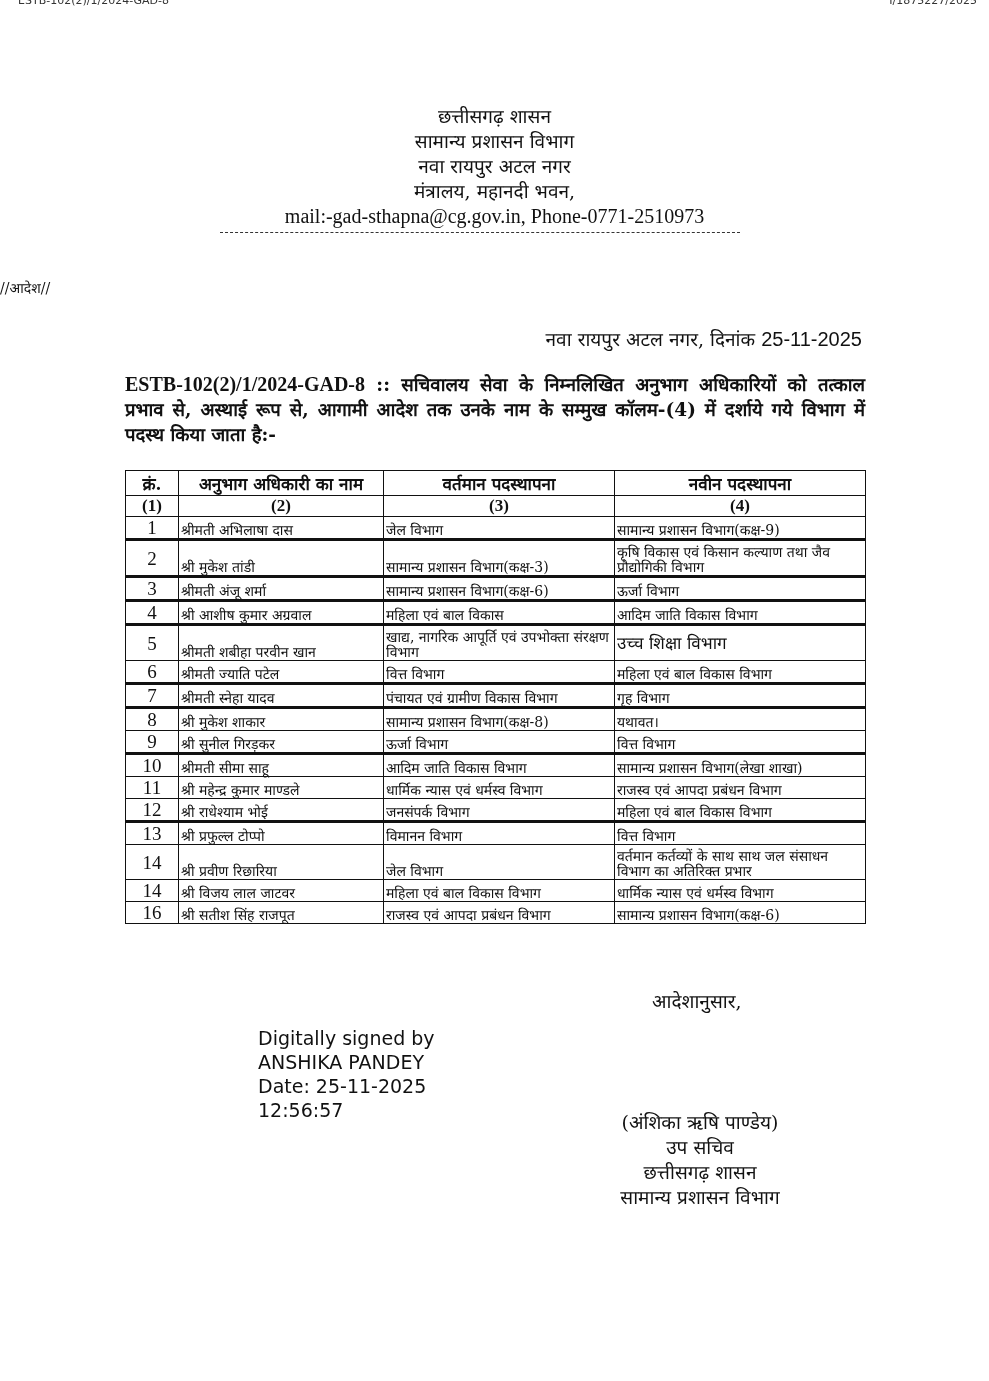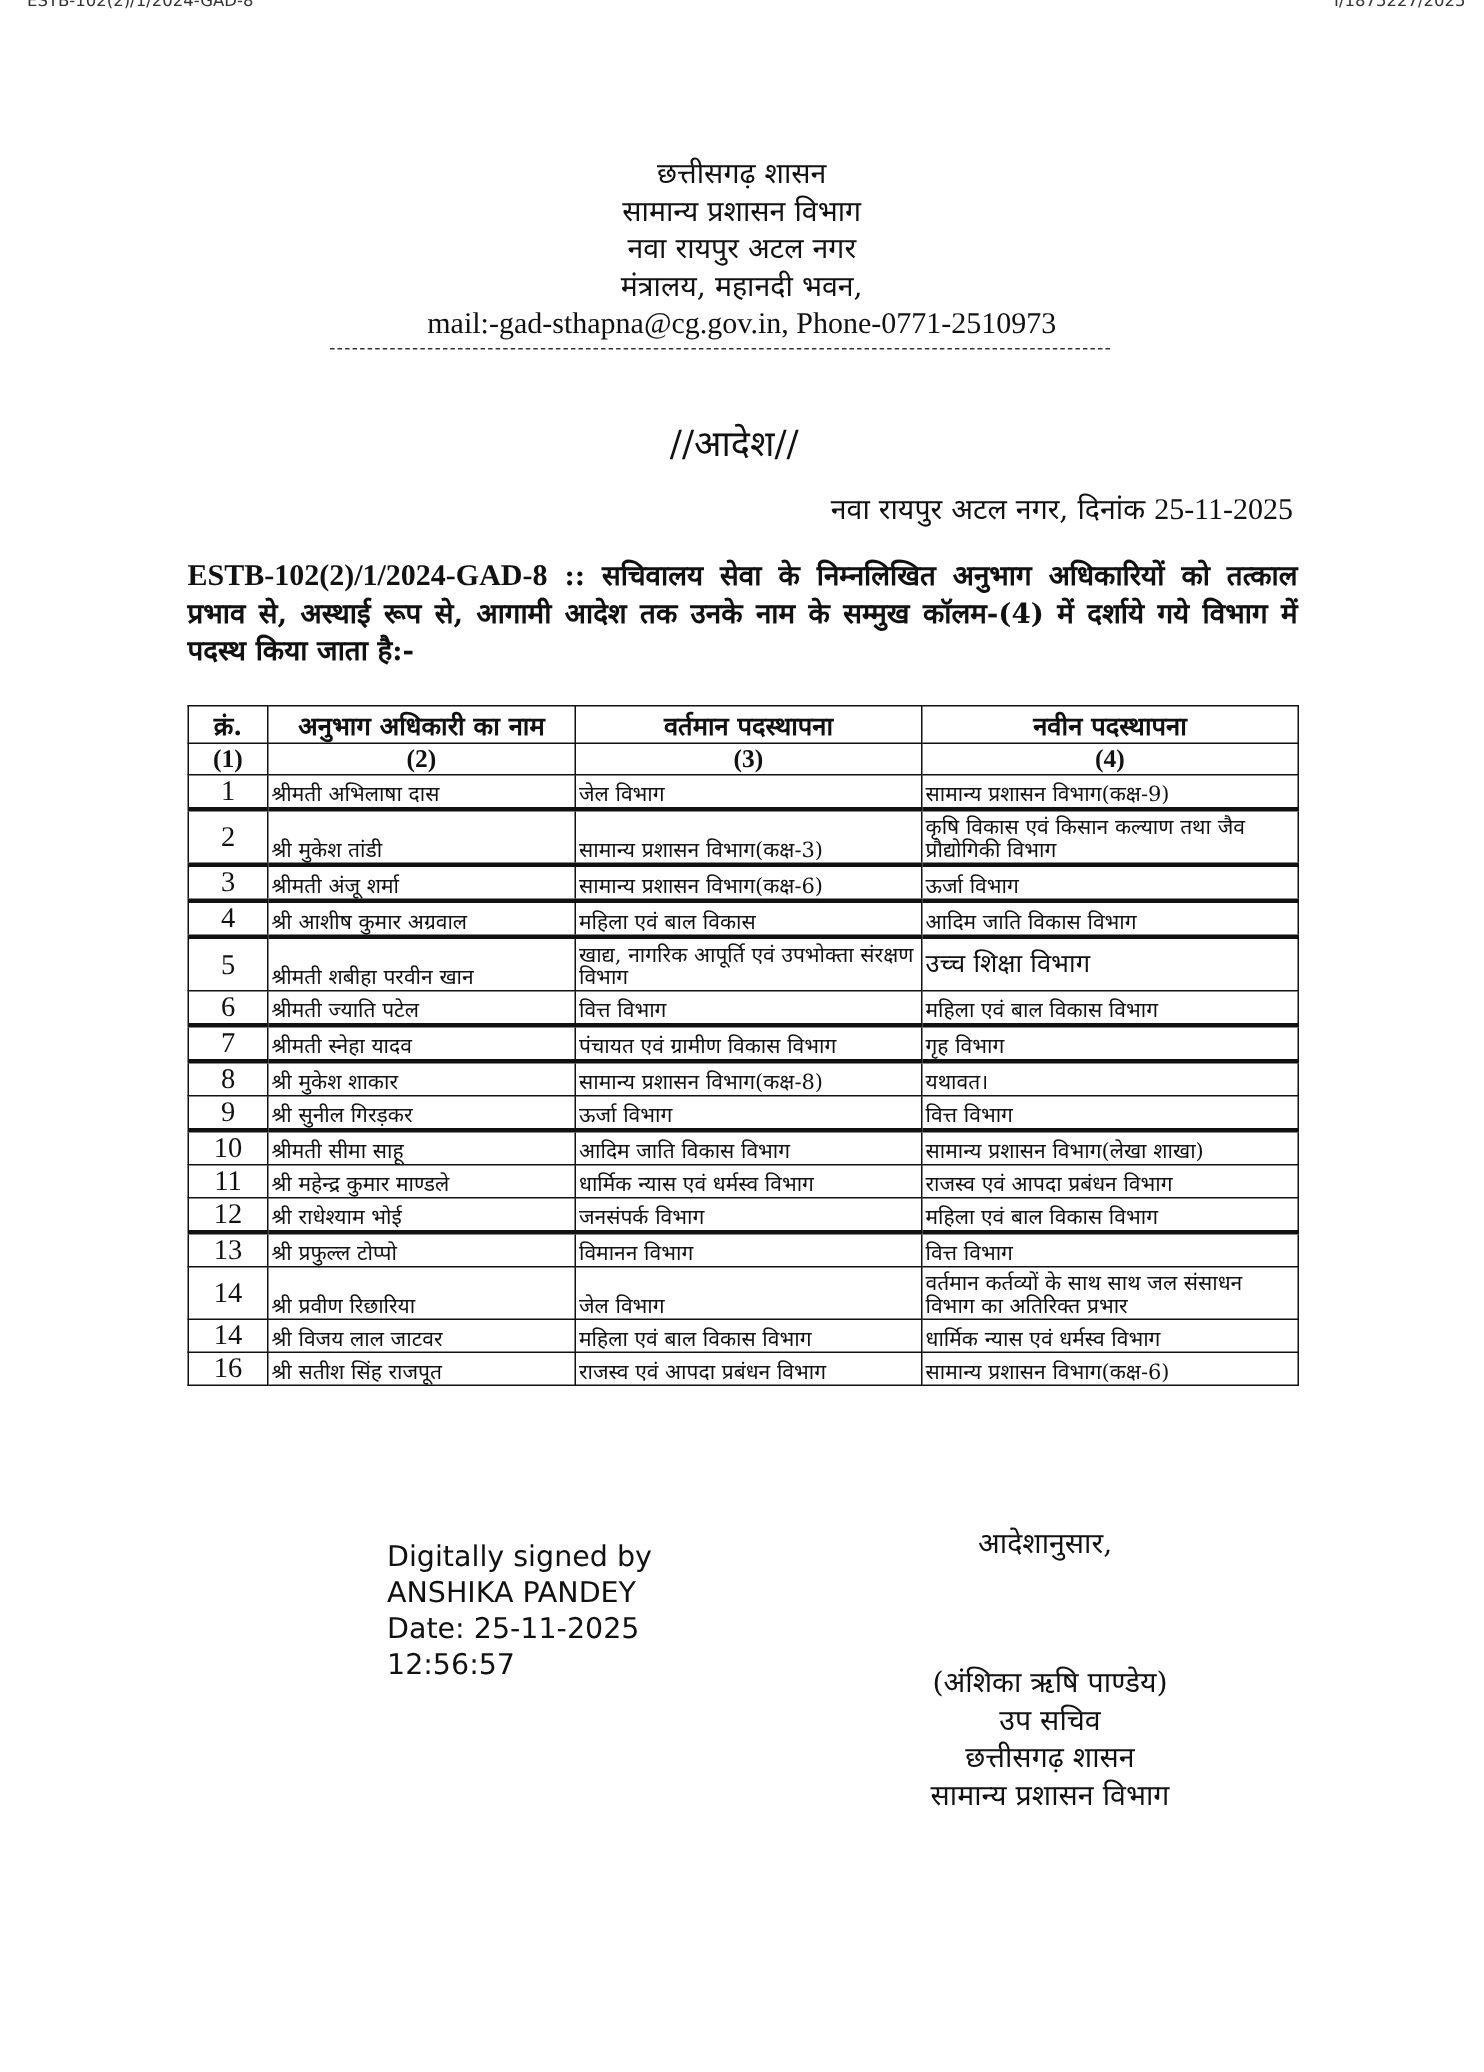--- a/index.html
+++ b/index.html
@@ -3,36 +3,36 @@
 <meta charset="utf-8">
 <style>
   html, body { margin: 0; padding: 0; background: #ffffff; }
   body { width: 989px; height: 1381px; position: relative; overflow: hidden; color: #111; font-family: "DejaVu Serif", serif; }
   .topbar { position: absolute; top: -6px; left: 0; width: 989px; height: 14px; font-family: "DejaVu Sans", sans-serif; font-size: 11px; color: #333; }
   .topbar .l { position: absolute; left: 18px; top: 0; }
   .topbar .r { position: absolute; right: 12px; top: 0; }
   .letterhead { position: absolute; top: 104px; left: 0; width: 989px; text-align: center; font-size: 19px; line-height: 25px; }
   .letterhead .mail { font-family: Liberation Serif, serif; font-size: 20px; }
   .dashes { position: absolute; top: 232px; left: 220px; width: 520px; border-top: 1.5px dashed #333; }
-  .order-title { position: absolute; top: 278px; left: 0; width: 979px; text-align: center; font-size: 24px; }
+  .order-title { position: absolute; top: 278px; left: 0; width: 979px; font-size: 14px; }
   .date-line { position: absolute; top: 326px; right: 127px; font-size: 19px; }
-  .date-line .num { font-family: Liberation Serif, serif; font-size: 20px; }
+  .date-line .num { font-family: Liberation Sans, sans-serif; font-size: 20px; }
   .para { position: absolute; top: 372px; left: 125px; width: 740px; font-size: 18.5px; line-height: 25px; text-align: justify; font-weight: bold; }
   .para .ref { font-family: "Liberation Serif", serif; font-size: 20px; }
   table.posting { position: absolute; top: 470px; left: 125px; width: 740px; border-collapse: collapse; table-layout: fixed; font-size: 14px; }
   table.posting th, table.posting td { border: 1.5px solid #111; padding: 0 2px; vertical-align: bottom; }
   table.posting th { font-weight: bold; font-size: 17px; height: 24px; vertical-align: middle; margin-top: 36px; }
   table.posting tr.numrow th { font-family: "Liberation Serif", serif; font-size: 17px; height: 20px; }
   table.posting td { height: 21px; line-height: 15px; }
   table.posting td.sn { text-align: center; font-family: "Liberation Serif", serif; font-size: 19px; vertical-align: middle; }
   table.posting tr.tall td { height: 34px; }
   table.posting tr.thickb td { border-bottom-width: 3px; }
   table.posting td.big { font-size: 17px; vertical-align: middle; }
   .col1 { width: 53px; } .col2 { width: 205px; } .col3 { width: 231px; } .col4 { width: 251px; }
-  .by-order { position: absolute; top: 988px; left: 652px; font-size: 19px; margin-top: 27px; }
+  .by-order { position: absolute; top: 988px; left: 652px; font-size: 19px; }
   .digital-sig { position: absolute; top: 1026px; left: 258px; font-family: "DejaVu Sans", sans-serif; font-size: 19px; line-height: 24px; color: #111; }
   .signatory { position: absolute; top: 1110px; left: 580px; width: 240px; text-align: center; font-size: 19px; line-height: 25px; }
 </style>
 </head>
 <body>
 
 <div class="topbar">
   <span class="l">ESTB-102(2)/1/2024-GAD-8</span>
   <span class="r">I/1875227/2025</span>
 </div>

